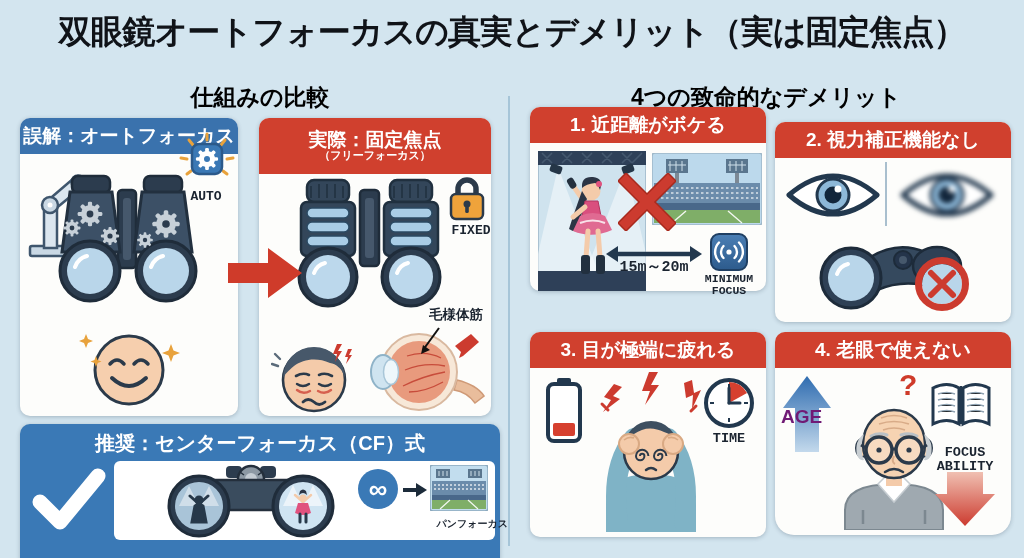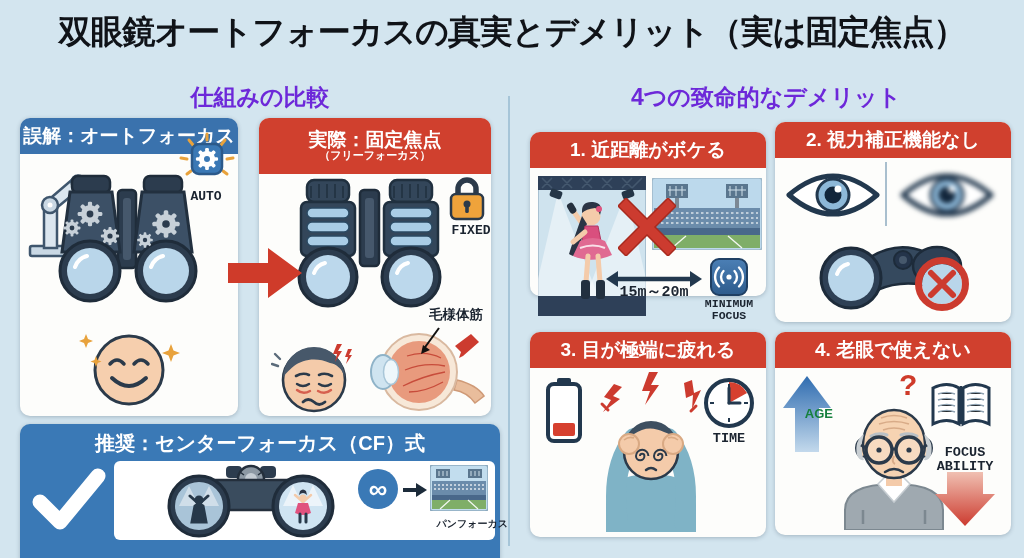--- a/index.html
+++ b/index.html
@@ -8,21 +8,21 @@
     background:#d3e5ef;
     font-family:"Liberation Sans","DejaVu Sans",sans-serif;
     color:#15181c;
   }
   .abs{position:absolute;}
   .page-title{
     top:10px;left:0;width:1024px;text-align:center;
     font-size:33px;font-weight:900;letter-spacing:-1px;color:#101318;
   }
   .col-heading{
-    top:82px;text-align:center;font-size:23px;font-weight:800;color:#6d28d9;
+    top:82px;text-align:center;font-size:23px;font-weight:800;color:#000000;
   }
   .divider{left:508px;top:96px;width:2px;height:450px;background:#a6c5d8;}
   .card{
     background:#fdfdfb;border-radius:10px;
     box-shadow:0 1px 4px rgba(50,70,90,.30);
   }
   .card-header{
     height:36px;border-radius:10px 10px 0 0;color:#fff;
     display:flex;align-items:center;justify-content:center;
     font-weight:800;font-size:19px;line-height:1.05;
@@ -279,21 +279,21 @@
       <rect x="2" y="16" width="54" height="14" fill="#6b8cab"></rect>
       <path d="M4 20 h50 M4 24 h50" stroke="#ffffff" stroke-width="1.4" stroke-dasharray="2,2" opacity="0.8"></path>
       <rect x="2" y="30" width="54" height="5" fill="#49688a"></rect>
       <rect x="2" y="35" width="54" height="9" fill="#7fae68"></rect>
       <path d="M10 44 l10 -9 M48 44 l-10 -9" stroke="#ffffff" stroke-width="1.2" opacity="0.9"></path>
     </svg>
     <div class="abs jp-label" style="left:296px;top:56px;width:98px;text-align:right;font-size:10px;">パンフォーカス</div>
   </div>
 </div>
 
-<div class="abs card" style="left:530px;top:132px;width:236px;height:164px;">
+<div class="abs card" style="left:530px;top:107px;width:236px;height:184px;">
   <div class="card-header hdr-red">1. 近距離がボケる</div>
 
   <svg class="abs" style="left:8px;top:44px;" width="108" height="140" viewBox="0 0 108 140">
     <rect x="0" y="0" width="108" height="140" rx="3" fill="#cfe3ee" stroke="#9db7c8" stroke-width="1.5"></rect>
     <polygon points="20,16 60,120 -4,120" fill="#ffffff" opacity="0.45"></polygon>
     <polygon points="88,16 112,120 48,120" fill="#ffffff" opacity="0.45"></polygon>
     <rect x="0" y="0" width="108" height="14" fill="#2e4058"></rect>
     <path d="M4 2 l10 10 M14 2 l-10 10 M24 2 l10 10 M34 2 l-10 10 M44 2 l10 10 M54 2 l-10 10 M64 2 l10 10 M74 2 l-10 10 M84 2 l10 10 M94 2 l-10 10 M104 2 l-10 10" stroke="#44586e" stroke-width="1.6"></path>
     <rect x="12" y="14" width="12" height="8" rx="2" fill="#253647" transform="rotate(20 18 18)"></rect>
     <rect x="84" y="14" width="12" height="8" rx="2" fill="#253647" transform="rotate(-20 90 18)"></rect>
@@ -427,27 +427,27 @@
         <line x1="27" y1="42" x2="27" y2="46"></line>
         <line x1="8" y1="27" x2="12" y2="27"></line>
         <line x1="42" y1="27" x2="46" y2="27"></line>
       </g>
     <line x1="27" y1="27" x2="27" y2="12" stroke="#22384e" stroke-width="3" stroke-linecap="round"></line>
     <line x1="27" y1="27" x2="38" y2="27" stroke="#22384e" stroke-width="3" stroke-linecap="round"></line>
   </svg>
   <div class="abs small-cap" style="left:166px;top:100px;width:66px;font-size:13.5px;">TIME</div>
 </div>
 
-<div class="abs card" style="left:775px;top:332px;width:236px;height:203px;">
+<div class="abs card" style="left:775px;top:332px;width:236px;height:203px;border-radius:19px;">
   <div class="card-header hdr-red">4. 老眼で使えない</div>
 
   <svg class="abs" style="left:6px;top:42px;" width="52" height="80" viewBox="0 0 52 80">
     <polygon points="26,2 50,34 38,34 38,78 14,78 14,34 2,34" fill="url(#ageGrad)"></polygon>
   </svg>
-  <div class="abs" style="left:6px;top:74px;width:52px;text-align:right;color:#15803d;font-weight:800;font-size:13px;">AGE</div>
+  <div class="abs" style="left:6px;top:74px;width:52px;text-align:left;color:#701a75;font-weight:800;font-size:19px;">AGE</div>
 
   <svg class="abs" style="left:58px;top:38px;" width="122" height="160" viewBox="0 0 122 160">
     <path d="M12 160 v-20 q0 -26 49 -26 q49 0 49 26 v20 Z" fill="#9fa9b0" stroke="#7c8890" stroke-width="2"></path>
     <path d="M45 114 l16 18 16 -18 -7 -7 h-18 Z" fill="#ffffff" stroke="#c5ccd1" stroke-width="1.5"></path>
     <path d="M30 140 v14 M92 140 v14" stroke="#7c8890" stroke-width="2.5"></path>
     <rect x="53" y="100" width="16" height="16" fill="#f4cbaa"></rect>
     <ellipse cx="29" cy="78" rx="6" ry="9" fill="#f6d3b2" stroke="#2b3a4a" stroke-width="2"></ellipse>
     <ellipse cx="93" cy="78" rx="6" ry="9" fill="#f6d3b2" stroke="#2b3a4a" stroke-width="2"></ellipse>
     <ellipse cx="61" cy="74" rx="31" ry="34" fill="#f6d3b2" stroke="#2b3a4a" stroke-width="2.5"></ellipse>
     <path d="M31 64 q-5 16 0 26 q-5 1 -7 -5 q-3 -14 7 -21 Z" fill="#c9cfd3"></path>

